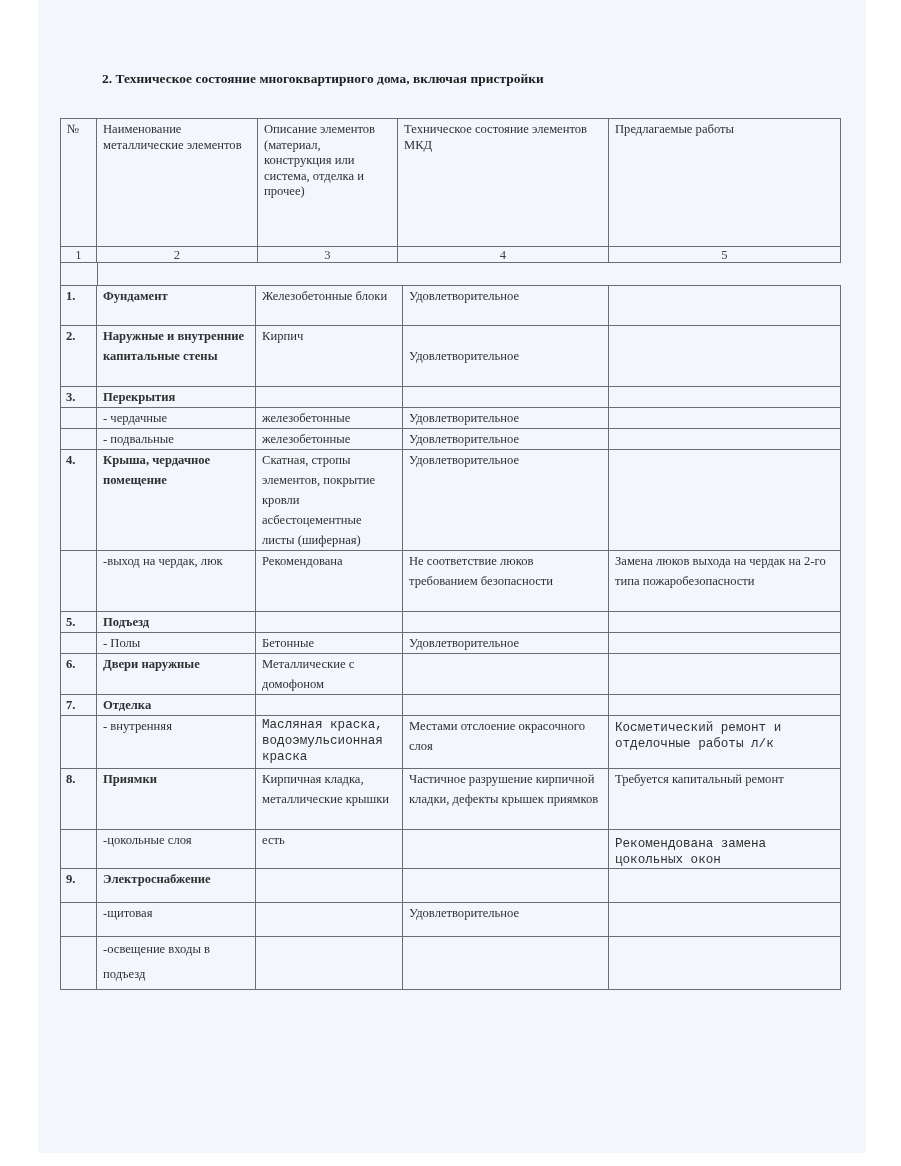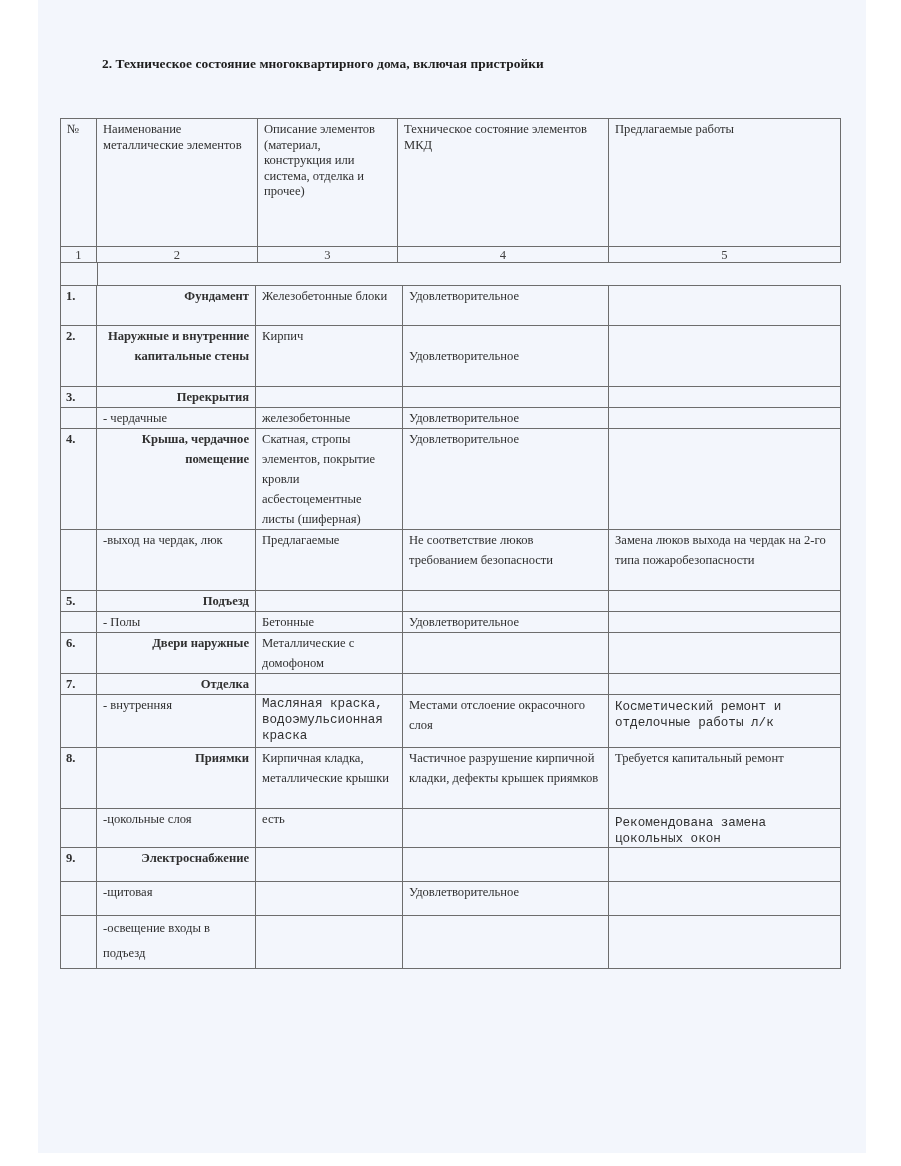--- a/index.html
+++ b/index.html
@@ -7,21 +7,21 @@
     width: 901px; height: 1166px; background: #ffffff;
     position: relative; overflow: hidden;
     font-family: "Liberation Serif", "DejaVu Serif", serif;
     color: #2a2a2a;
   }
   .page {
     position: absolute; left: 38px; top: 0; width: 828px; height: 1153px;
     background: #f3f6fc;
   }
   .title {
-    position: absolute; left: 102px; top: 56px;
+    position: absolute; left: 102px; top: 71px;
     font-size: 13.4px; font-weight: bold; color: #1e1e1e;
     letter-spacing: 0.05px; white-space: nowrap;
   }
   table { border-collapse: collapse; position: absolute; table-layout: fixed; }
   td {
     border: 1px solid #6d6d6d; vertical-align: top;
     font-size: 12.6px; line-height: 20px; padding: 0 6px;
     color: #303030;
   }
   
@@ -29,21 +29,21 @@
   .hdr td { line-height: 15.5px; padding-top: 3px; }
   .hdr tr.h1 td { height: 124px; }
   .hdr tr.h2 td { height: 14px; text-align: center; padding: 1px 0 0 0; line-height: 14px; color: #404040; }
   .gap {
     position: absolute; left: 60px; top: 263px; width: 36px; height: 22px;
     border-left: 1px solid #6d6d6d; border-right: 1px solid #6d6d6d;
   }
   
   .bdy { left: 60px; top: 285px; width: 780px; }
   .bdy td.num { font-weight: bold; padding-left: 5px; }
-  .bdy td.bold { font-weight: bold; text-align: right; }
+  .bdy td.bold { font-weight: bold; }
   .bdy td.s { line-height: 16px; padding-top: 1px; font-family: Liberation Mono, monospace; }
   .bdy td.v { vertical-align: middle; }
 </style>
 </head>
 <body>
 
 <div class="page"></div>
 
 <div class="title">2. Техническое состояние многоквартирного дома, включая пристройки</div>
 
@@ -106,31 +106,38 @@
     <td></td>
     <td></td>
   </tr>
   <tr style="height:20px">
     <td></td>
     <td>- чердачные</td>
     <td>железобетонные</td>
     <td>Удовлетворительное</td>
     <td></td>
   </tr>
+  <tr style="height:20px">
+    <td></td>
+    <td>- подвальные</td>
+    <td>железобетонные</td>
+    <td>Удовлетворительное</td>
+    <td></td>
+  </tr>
   <tr style="height:101px">
     <td class="num">4.</td>
     <td class="bold">Крыша, чердачное помещение</td>
     <td>Скатная, стропы элементов, покрытие  кровли асбестоцементные листы (шиферная)</td>
     <td>Удовлетворительное</td>
     <td></td>
   </tr>
   <tr style="height:61px">
     <td></td>
     <td>-выход на чердак, люк</td>
-    <td>Предлагаемые</td>
+    <td>Рекомендована</td>
     <td>Не соответствие люков требованием безопасности</td>
     <td>Замена люков выхода на чердак на 2-го типа пожаробезопасности</td>
   </tr>
   <tr style="height:20px">
     <td class="num">5.</td>
     <td class="bold">Подъезд</td>
     <td></td>
     <td></td>
     <td></td>
   </tr>

